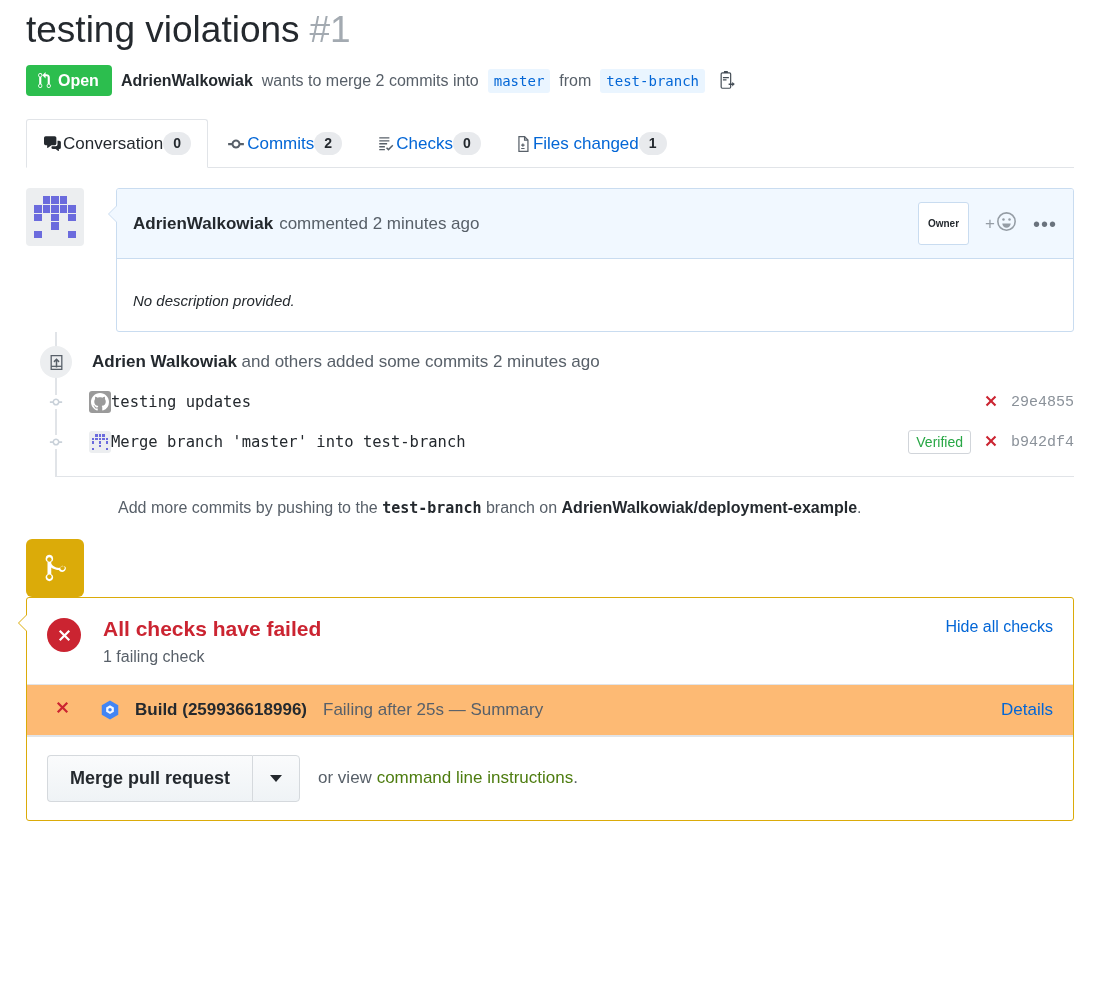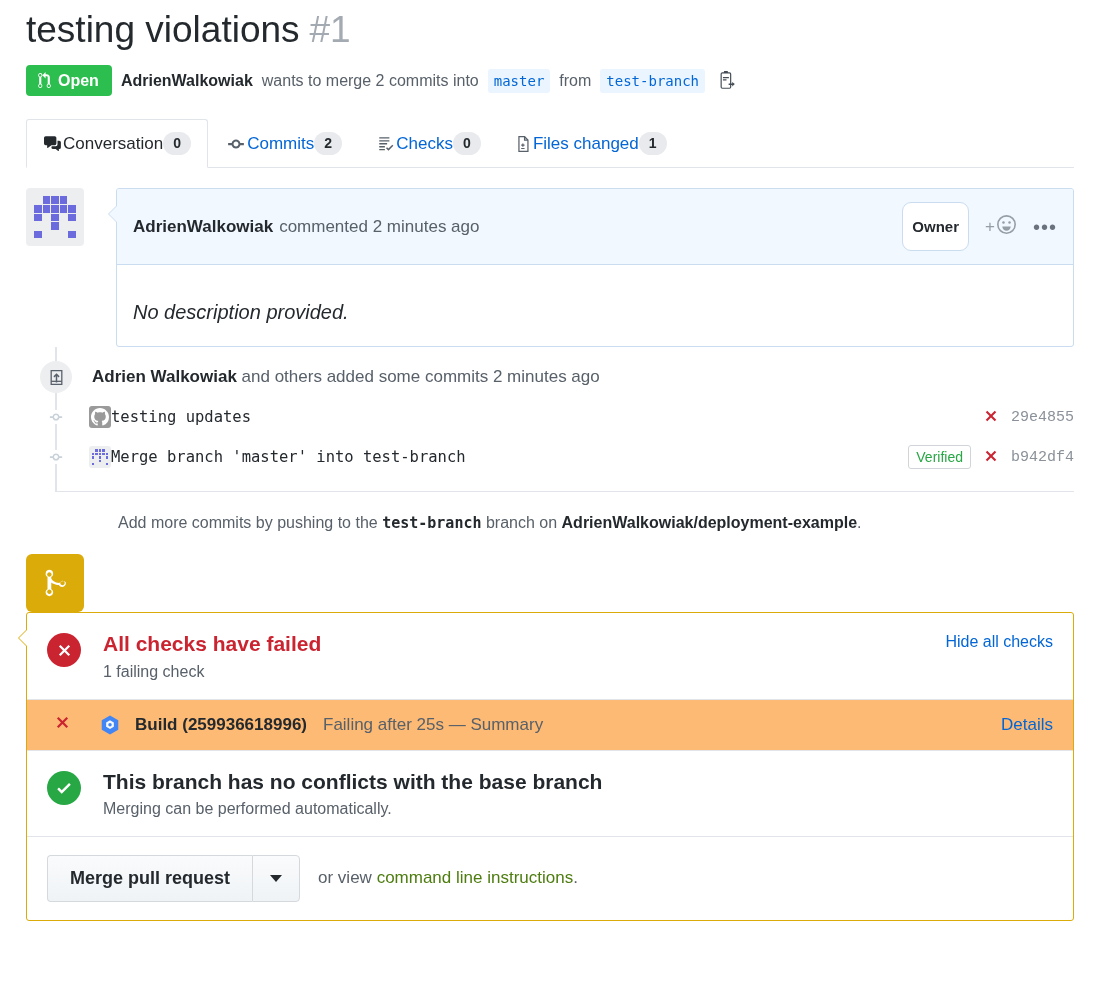--- a/index.html
+++ b/index.html
@@ -184,42 +184,43 @@
   }
   .comment-header .who { color: #24292e; font-weight: bold; margin-right: 6px;}
   .comment-actions {
     margin-left: auto;
     display: flex;
     align-items: center;
     gap: 16px;
   }
   .owner-badge {
     border: 1px solid #c9dcf0;
-    border-radius: 9px;
-    color: #586069;
-    font-size: 15px;
+    border-radius: 3px;
+    color: #586069;
+    font-size: 10px;
     font-weight: bold;
     padding: 15px 9px;
     background: #fff;
     color: #24292e;
   }
   .reaction-btn {
     display: flex;
     align-items: center;
     gap: 1px;
     color: #959da5;
     font-size: 17px;
     cursor: pointer;
   }
   .kebab { color: #6a737d; font-size: 20px; letter-spacing: 1px; line-height: 1; cursor:pointer;}
   .comment-body {
-    padding: 36px 16px 22px 16px;
-    font-size: 20px;
+    padding: 20px 16px 22px 16px;
+    font-size: 15px;
     font-style: italic;
     color: #24292e;
+    margin-top: 13px;
   }
 
   
   .timeline {
     position: relative;
     margin-left: 29px;
     padding-left: 0;
   }
   .timeline-line {
     position: absolute;
@@ -736,31 +737,20 @@
               <polygon points="12,1.6 21,6.8 21,17.2 12,22.4 3,17.2 3,6.8" fill="#4285f4"></polygon>
               <path d="M12 6.8 16.2 9.2v4.8L12 16.4 7.8 14V9.2z" fill="#ffffff" opacity="0.95"></path>
               <circle cx="12" cy="11.6" r="1.9" fill="#4285f4"></circle>
             </svg>
           </span>
           <span class="check-name">Build (259936618996)</span>
           <span class="check-desc">Failing after 25s — Summary</span>
           <span class="check-details">Details</span>
         </div>
 
-        <div class="merge-section">
-          <div class="status-circle ok">
-            <svg width="18" height="18" viewBox="0 0 12 16" fill="#ffffff" aria-hidden="true">
-              <path d="M12 5l-8 8-4-4 1.5-1.5L4 10l6.5-6.5z"></path>
-            </svg>
-          </div>
-          <div class="merge-heading-wrap">
-            <div class="merge-heading ok">This branch has no conflicts with the base branch</div>
-            <div class="merge-sub">Merging can be performed automatically.</div>
-          </div>
-        </div>
 
         <div class="merge-actions">
           <div class="btn-group">
             <button class="btn-merge">Merge pull request</button>
             <div class="btn-caret">
               <span class="caret-tri"></span>
             </div>
           </div>
           <div class="or-view">
             <span>or view</span>

